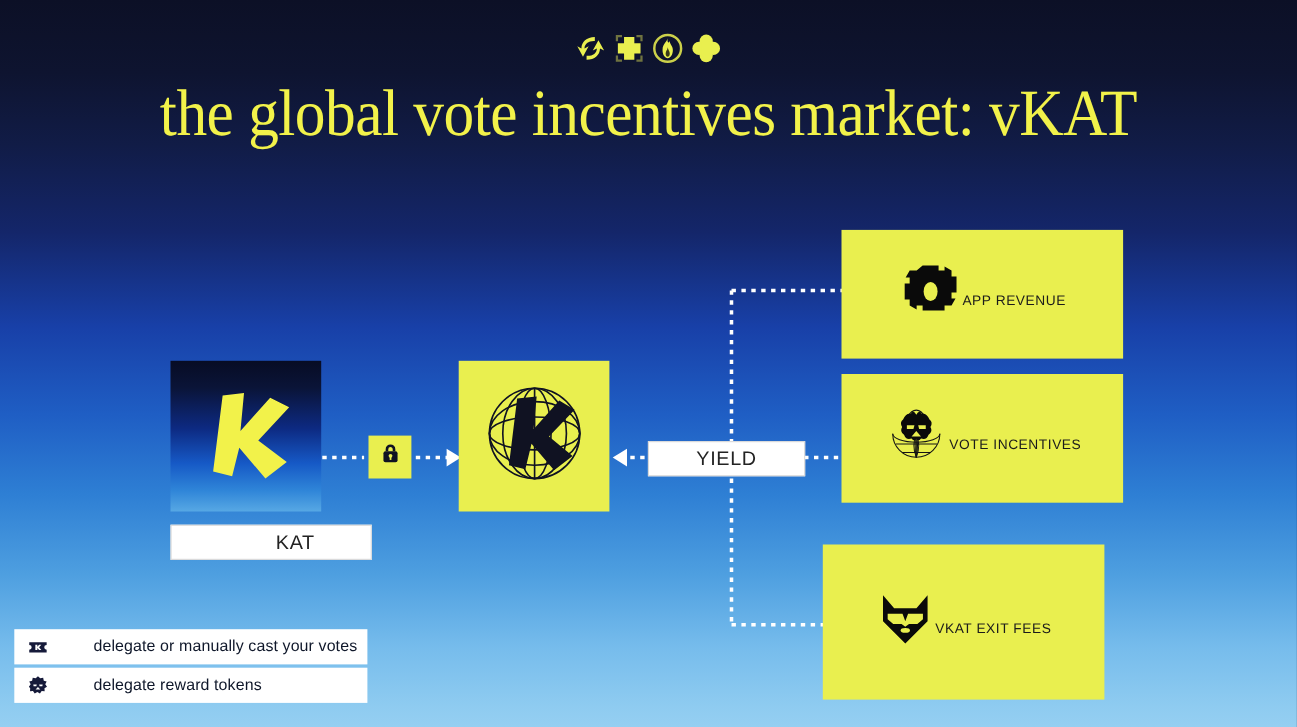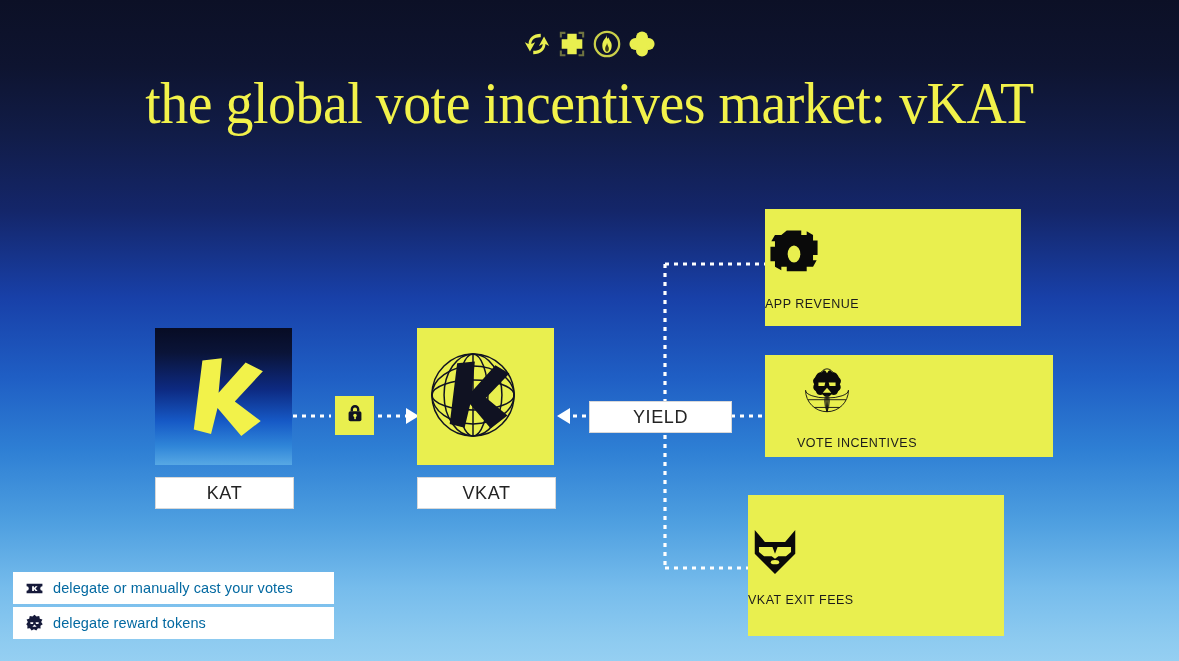--- a/index.html
+++ b/index.html
@@ -42,69 +42,69 @@
     line-height:66px;
     color:#f2f24a;
     letter-spacing:-0.5px;
     transform:scaleX(0.93);
     white-space:nowrap;
   }
 
   
   .ybox{
     position:absolute;background:#e9ef4f;
-    display:flex;flex-direction:column;align-items:flex-start;justify-content:center;
+    display:flex;flex-direction:row;align-items:center;justify-content:center;
   }
   .wlabel{
     position:absolute;background:#ffffff;border:1px solid #d8d8d8;
     display:flex;align-items:center;justify-content:center;
     font-size:18px;color:#232323;letter-spacing:0.6px;font-weight:400;
   }
   .boxcap{
     font-size:12.5px;color:#1b1b1b;letter-spacing:0.5px;
     margin-top:10px;font-weight:500;
   }
 
   
   #katbox{
     position:absolute;left:155px;top:328px;width:137px;height:137px;
     background:linear-gradient(180deg,#070c24 0%,#0a1438 18%,#0d2a82 45%,#1659c6 68%,#2f85d8 86%,#57a8e4 100%);
     display:flex;align-items:center;justify-content:center;overflow:hidden;
   }
-  #katlabel{left:155px;top:477px;width:137px;height:30px;}
+  #katlabel{left:155px;top:477px;width:137px;height:30px;padding-left:44px;}
 
   
   #vkatbox{
     left:417px;top:328px;width:137px;height:137px;
   }
   #vkatlabel{left:417px;top:477px;width:137px;height:30px;}
 
   
   #lockbox{
     position:absolute;left:335px;top:396px;width:39px;height:39px;
     background:#e9ef4f;display:flex;align-items:center;justify-content:center;
   }
 
   
   #revbox{left:765px;top:209px;width:256px;height:117px;}
-  #incbox{left:765px;top:355px;width:256px;height:102px;padding-left:32px;}
+  #incbox{left:765px;top:340px;width:256px;height:117px;}
   #feebox{left:748px;top:495px;width:256px;height:141px;}
 
   
   #yieldbox{left:589px;top:401px;width:141px;height:30px;}
 
   
   .legend{
     position:absolute;left:13px;background:#ffffff;
     width:321px;height:32px;display:flex;align-items:center;
     padding-left:12px;box-sizing:border-box;gap:9px;
   }
   #legend1{top:572px;}
   #legend2{top:607px;}
-  .legend .ltext{font-size:14.5px;color:#0369a1;letter-spacing:0.1px;}
+  .legend .ltext{font-size:14.5px;color:#0f172a;letter-spacing:0.1px;margin-left:32px;}
   .legend .lic{width:19px;height:19px;display:block;flex:0 0 auto;}
 
   
   #wires{position:absolute;left:0;top:0;width:1179px;height:661px;pointer-events:none;}
 </style>
 </head>
 <body>
 
 <div id="stage">
 
@@ -190,21 +190,20 @@
           <ellipse cx="60" cy="60" rx="44" ry="16"></ellipse>
           <ellipse cx="60" cy="60" rx="44" ry="31"></ellipse>
           <ellipse cx="60" cy="60" rx="16" ry="44"></ellipse>
           <ellipse cx="60" cy="60" rx="31" ry="44"></ellipse>
           <line x1="60" y1="16" x2="60" y2="104"></line>
         </g>
         <path d="M43 26 L62 24 L59 56 L84 28 L99 37 L74 63 L97 82 L79 96 L57 70 L51 95 L35 91 Z" fill="#101222"></path>
       </svg>
     </span>
   </div>
-  <div id="vkatlabel" class="wlabel">VKAT</div>
 
   <div id="yieldbox" class="wlabel">YIELD</div>
 
   <div id="revbox" class="ybox">
     <span>
       <svg viewBox="0 0 64 64" width="58" height="58">
         <path d="M24 6 h16 v5 h6 v-4 l7 4 v6 h5 v16 h-5 v6 h4 l-4 7 h-7 v5 H24 v-5 h-6 v4 l-7-4 v-6 H6 V24 h5 v-6 H7 l4-7 h7 Z" fill="#0a0a0a"></path>
         <ellipse cx="32" cy="32" rx="7" ry="9.5" fill="#e9ef4f"></ellipse>
       </svg>
     </span>

